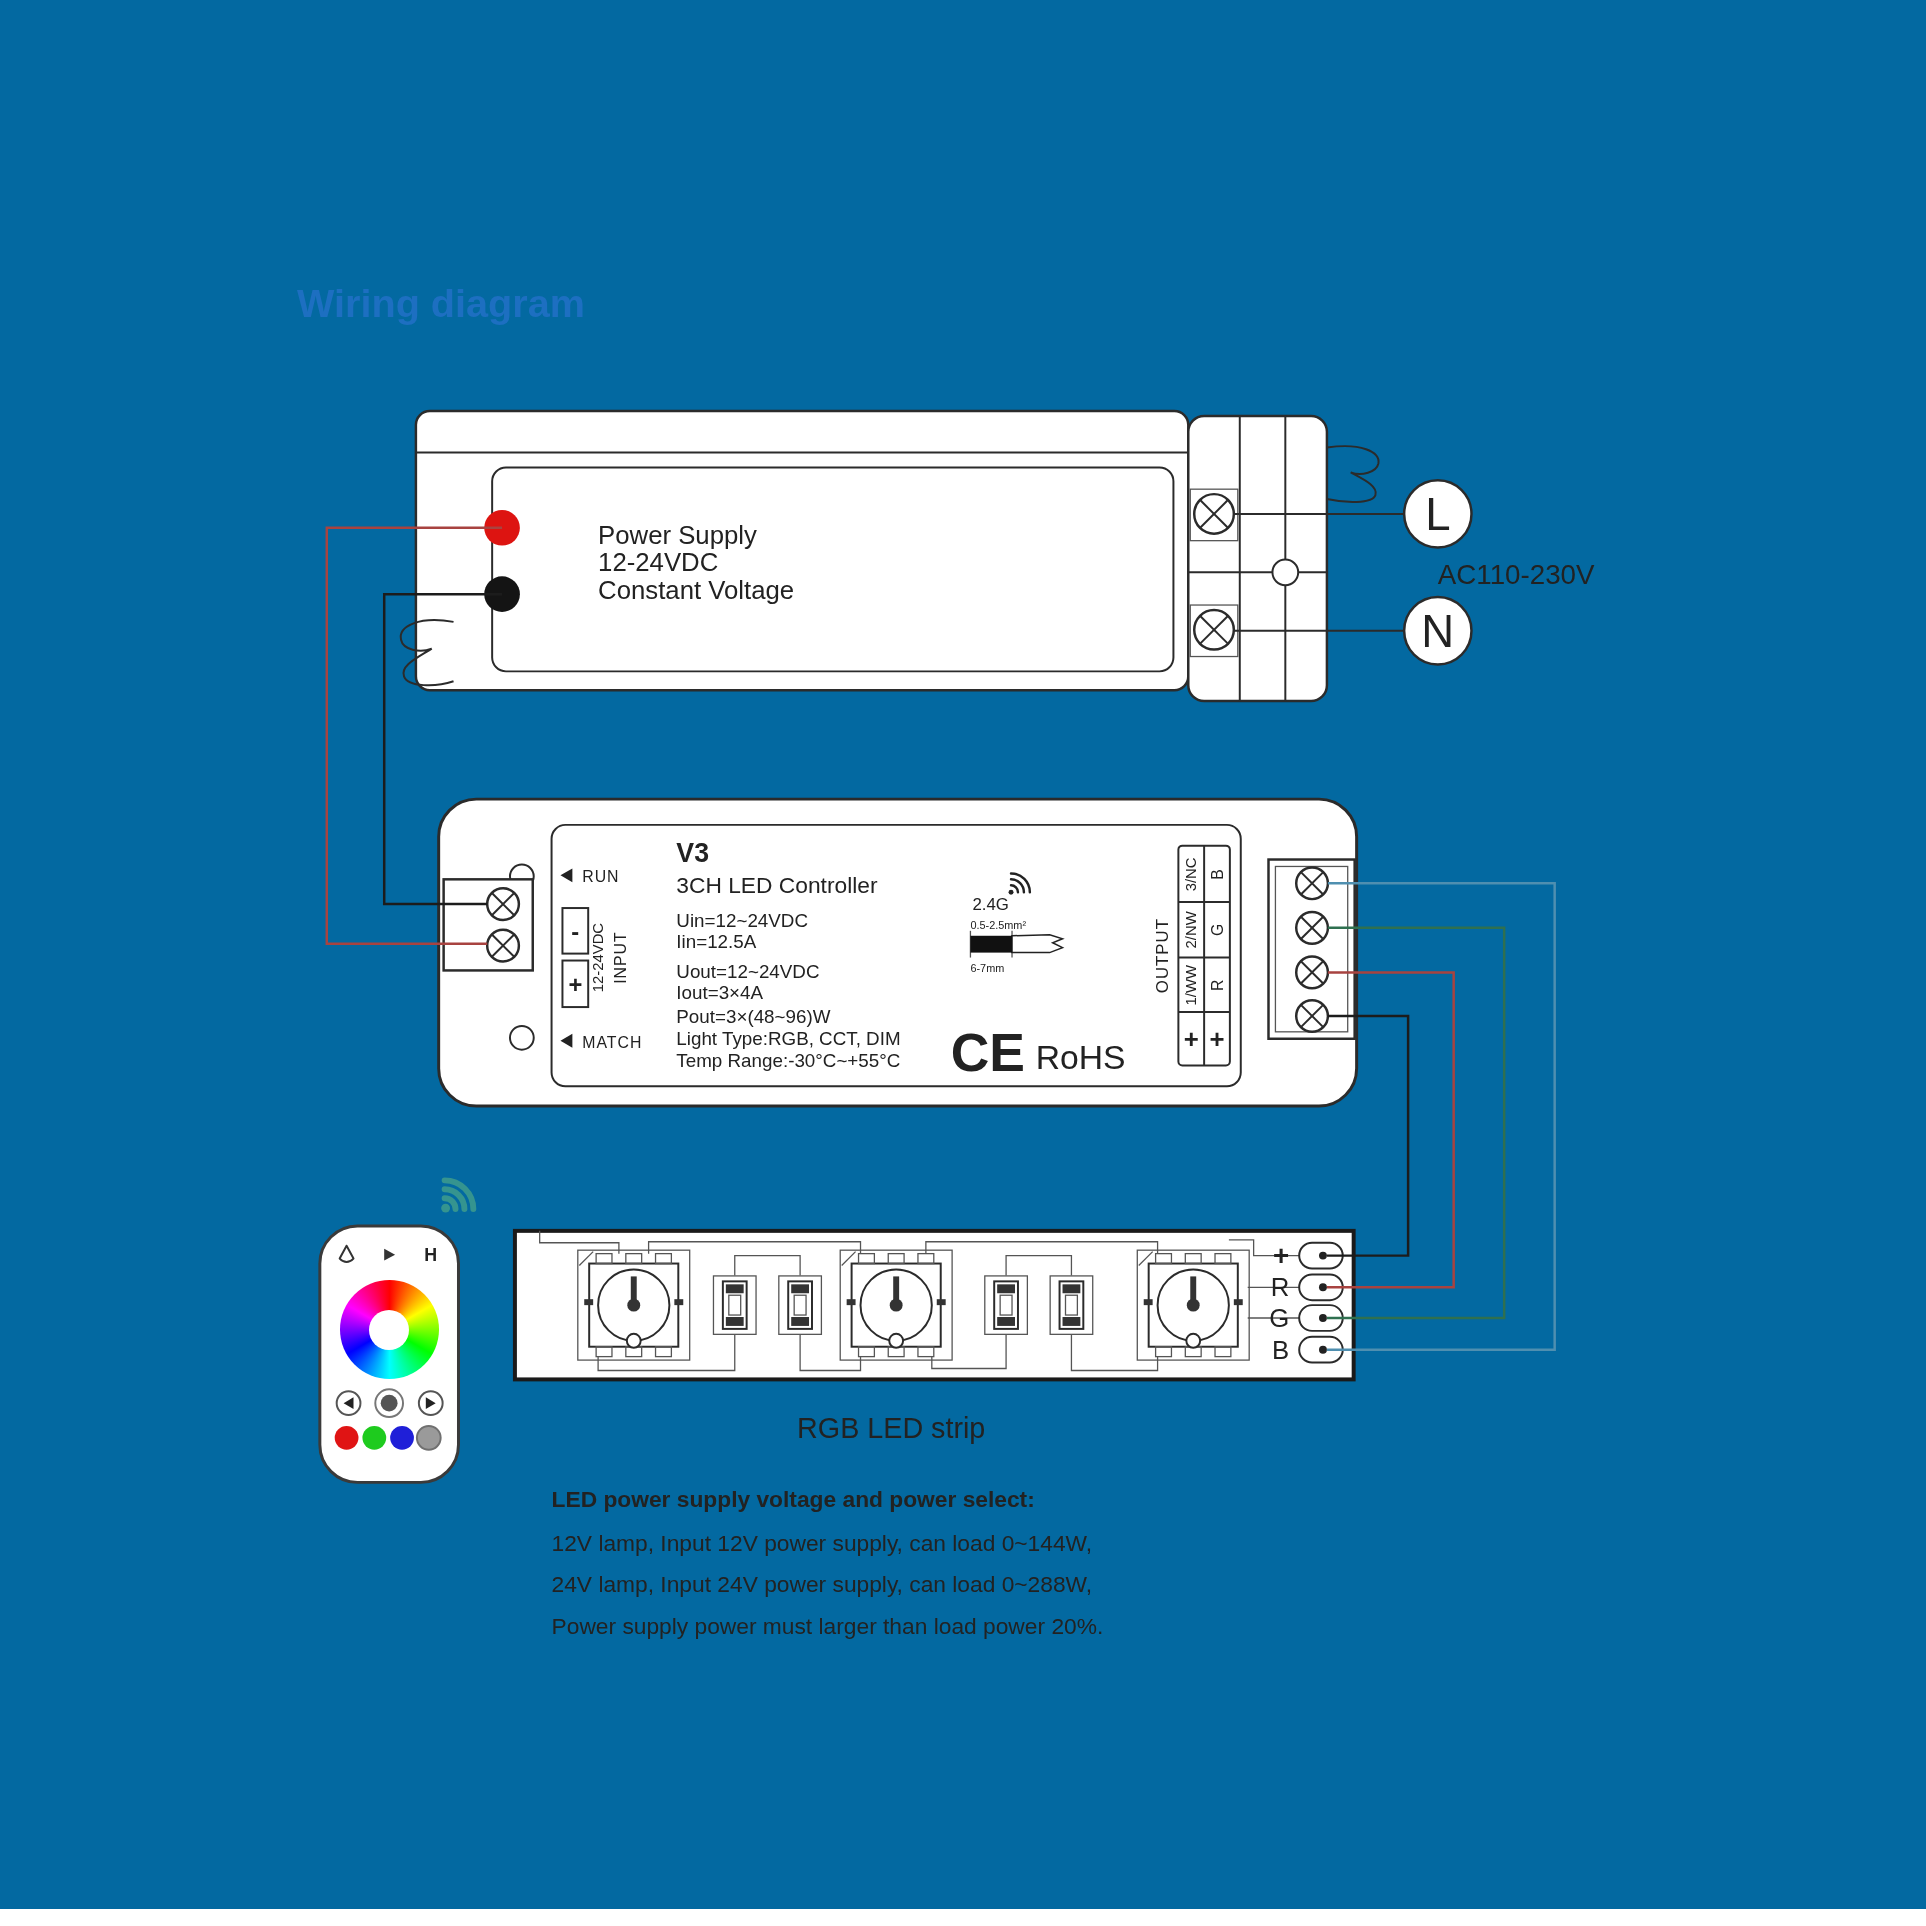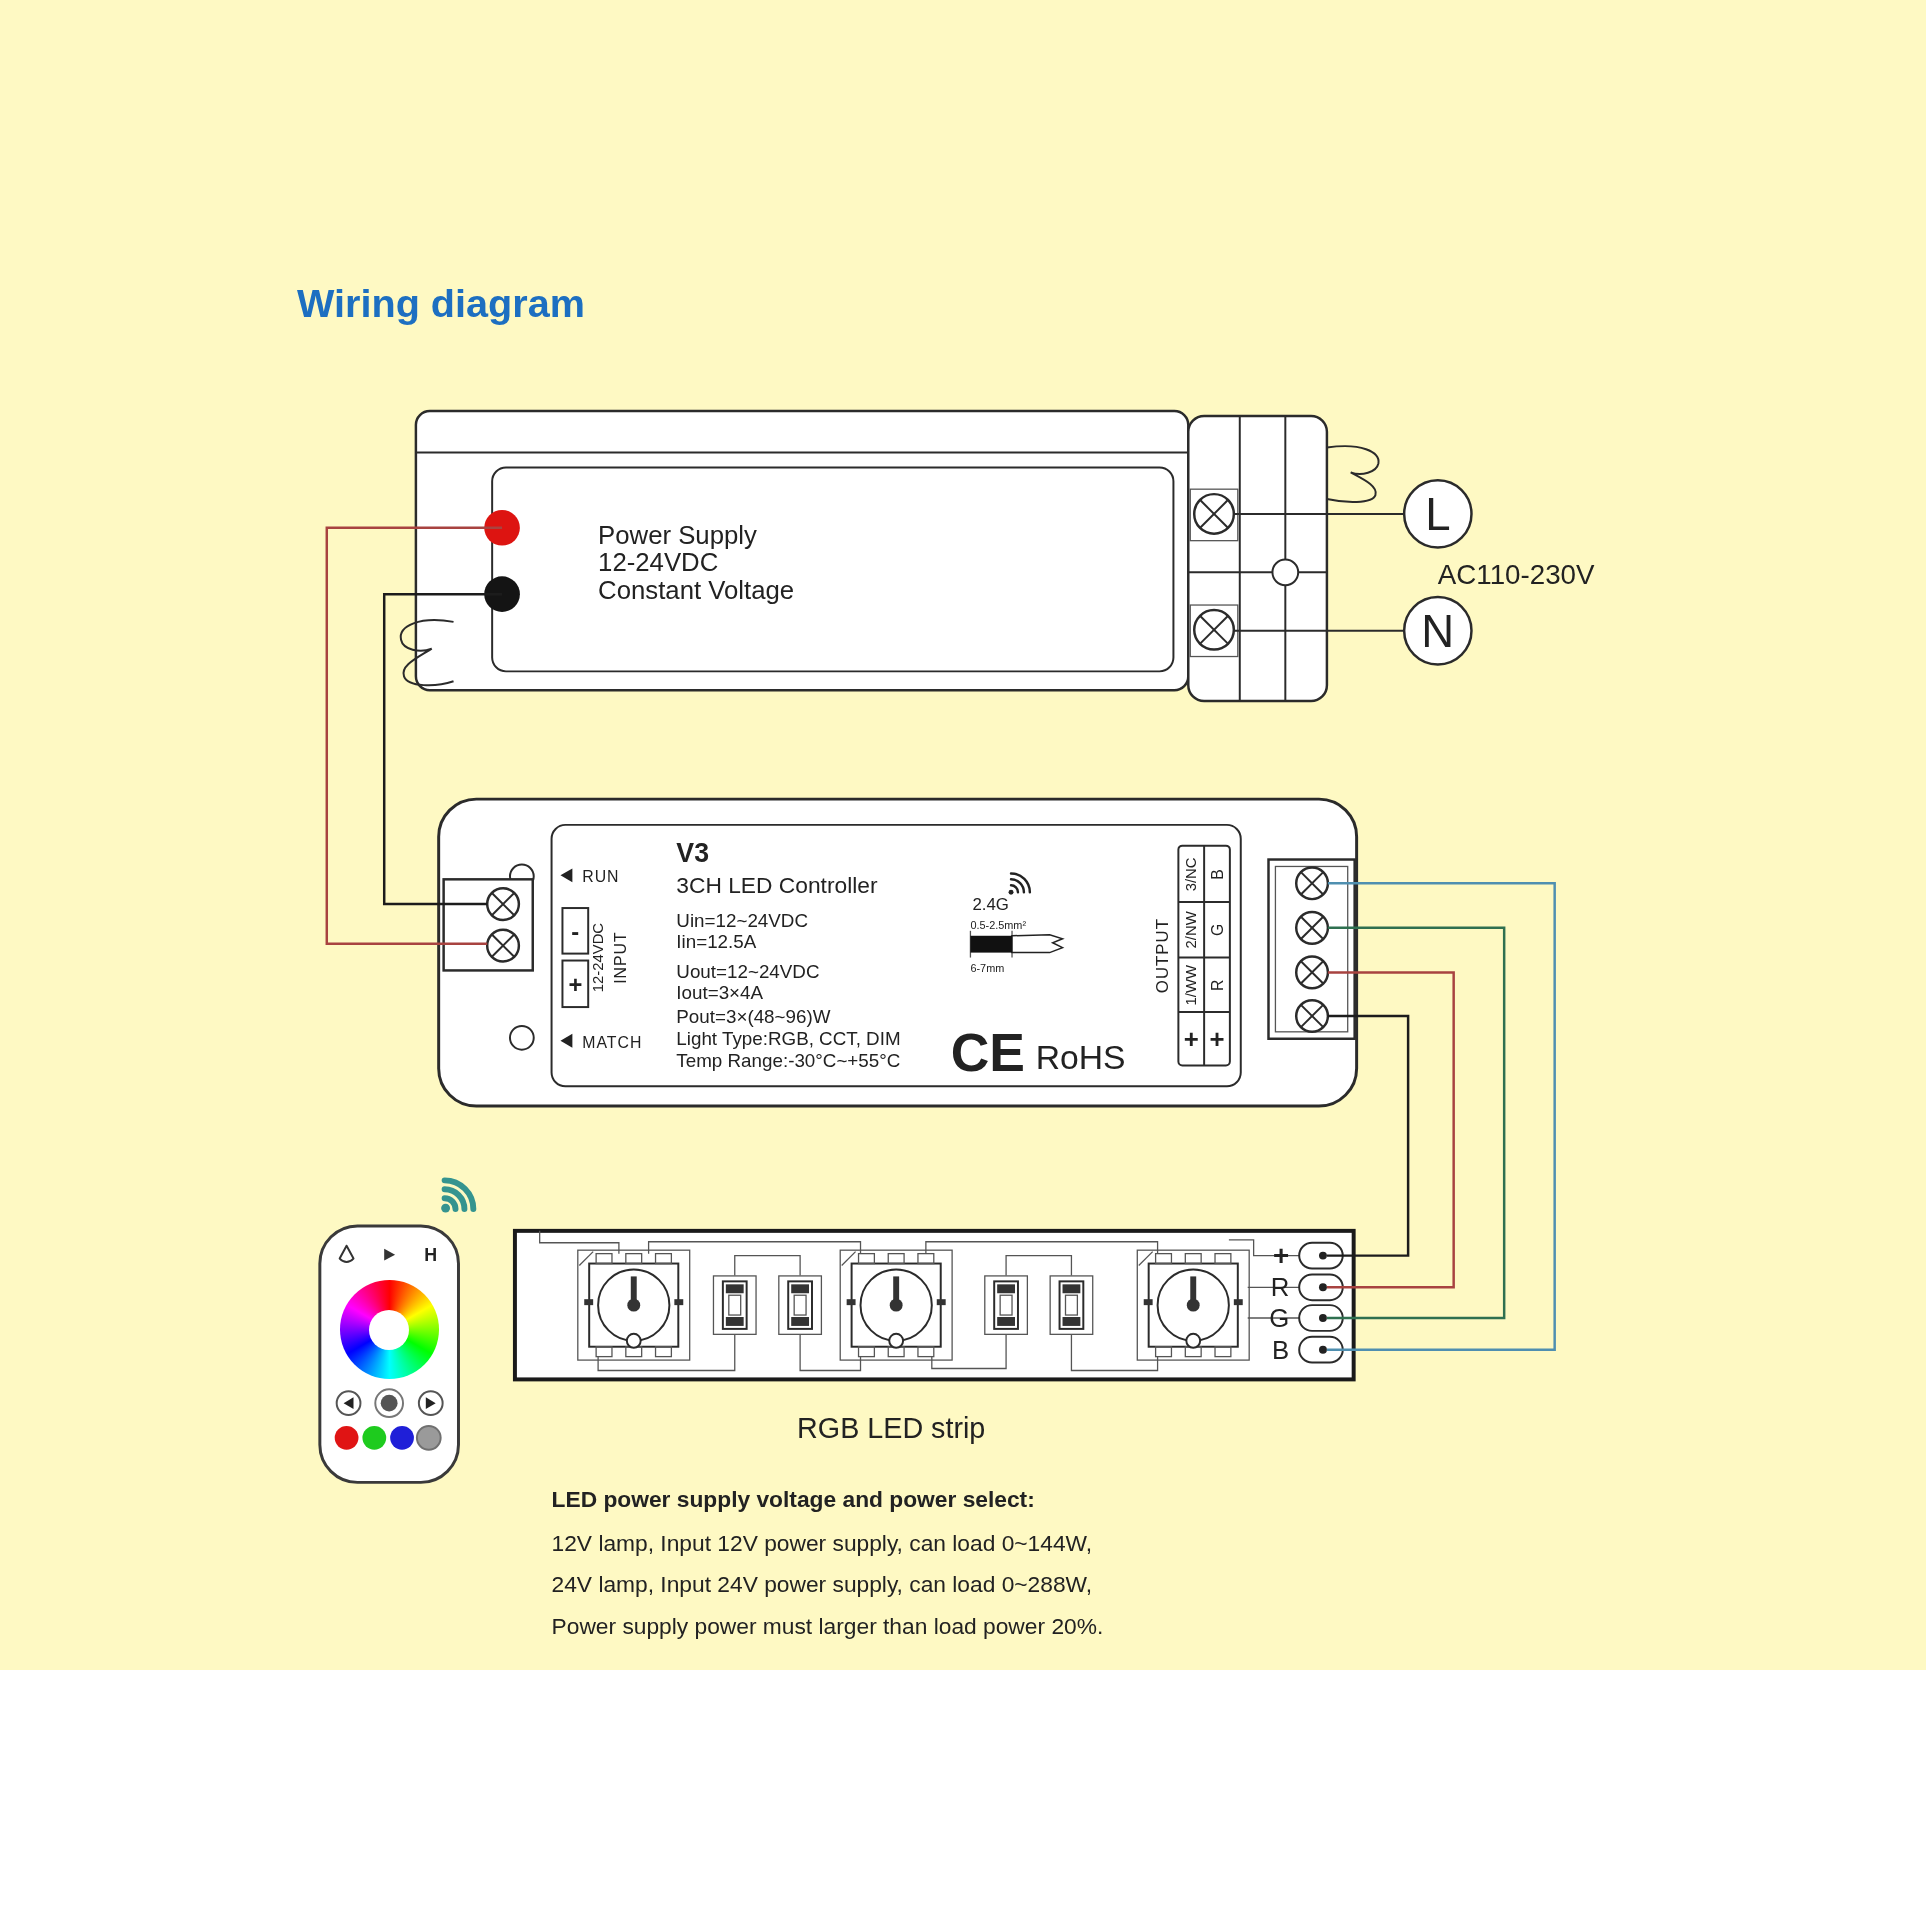--- a/index.html
+++ b/index.html
@@ -1,16 +1,16 @@
 <!DOCTYPE html>
 <html><head>
 <meta charset="utf-8">
 <style>
   html,body{margin:0;padding:0;background:#fff;}
-  #stage{position:relative;width:1927px;height:1670px;background:#fef9c3;overflow:hidden;
+  #stage{position:relative;width:1927px;height:1909px;background:#0369a1;overflow:hidden;
          font-family:"Liberation Sans",sans-serif;}
   svg{position:absolute;left:0;top:0;}
   text{font-family:"Liberation Sans",sans-serif;fill:#222;}
   .ln{stroke:#2b2b2b;stroke-width:2;fill:none;}
   .ln1{stroke:#555;stroke-width:1.3;fill:none;}
   .box{fill:#fff;stroke:#2b2b2b;stroke-width:2.5;}
   .box2{fill:#fff;stroke:#2b2b2b;stroke-width:2;}
   .thick{fill:#fff;stroke:#1a1a1a;stroke-width:4;}
   .wred{stroke:#a84340;stroke-width:2.5;fill:none;}
   .wblk{stroke:#1c1c1c;stroke-width:2.5;fill:none;}

